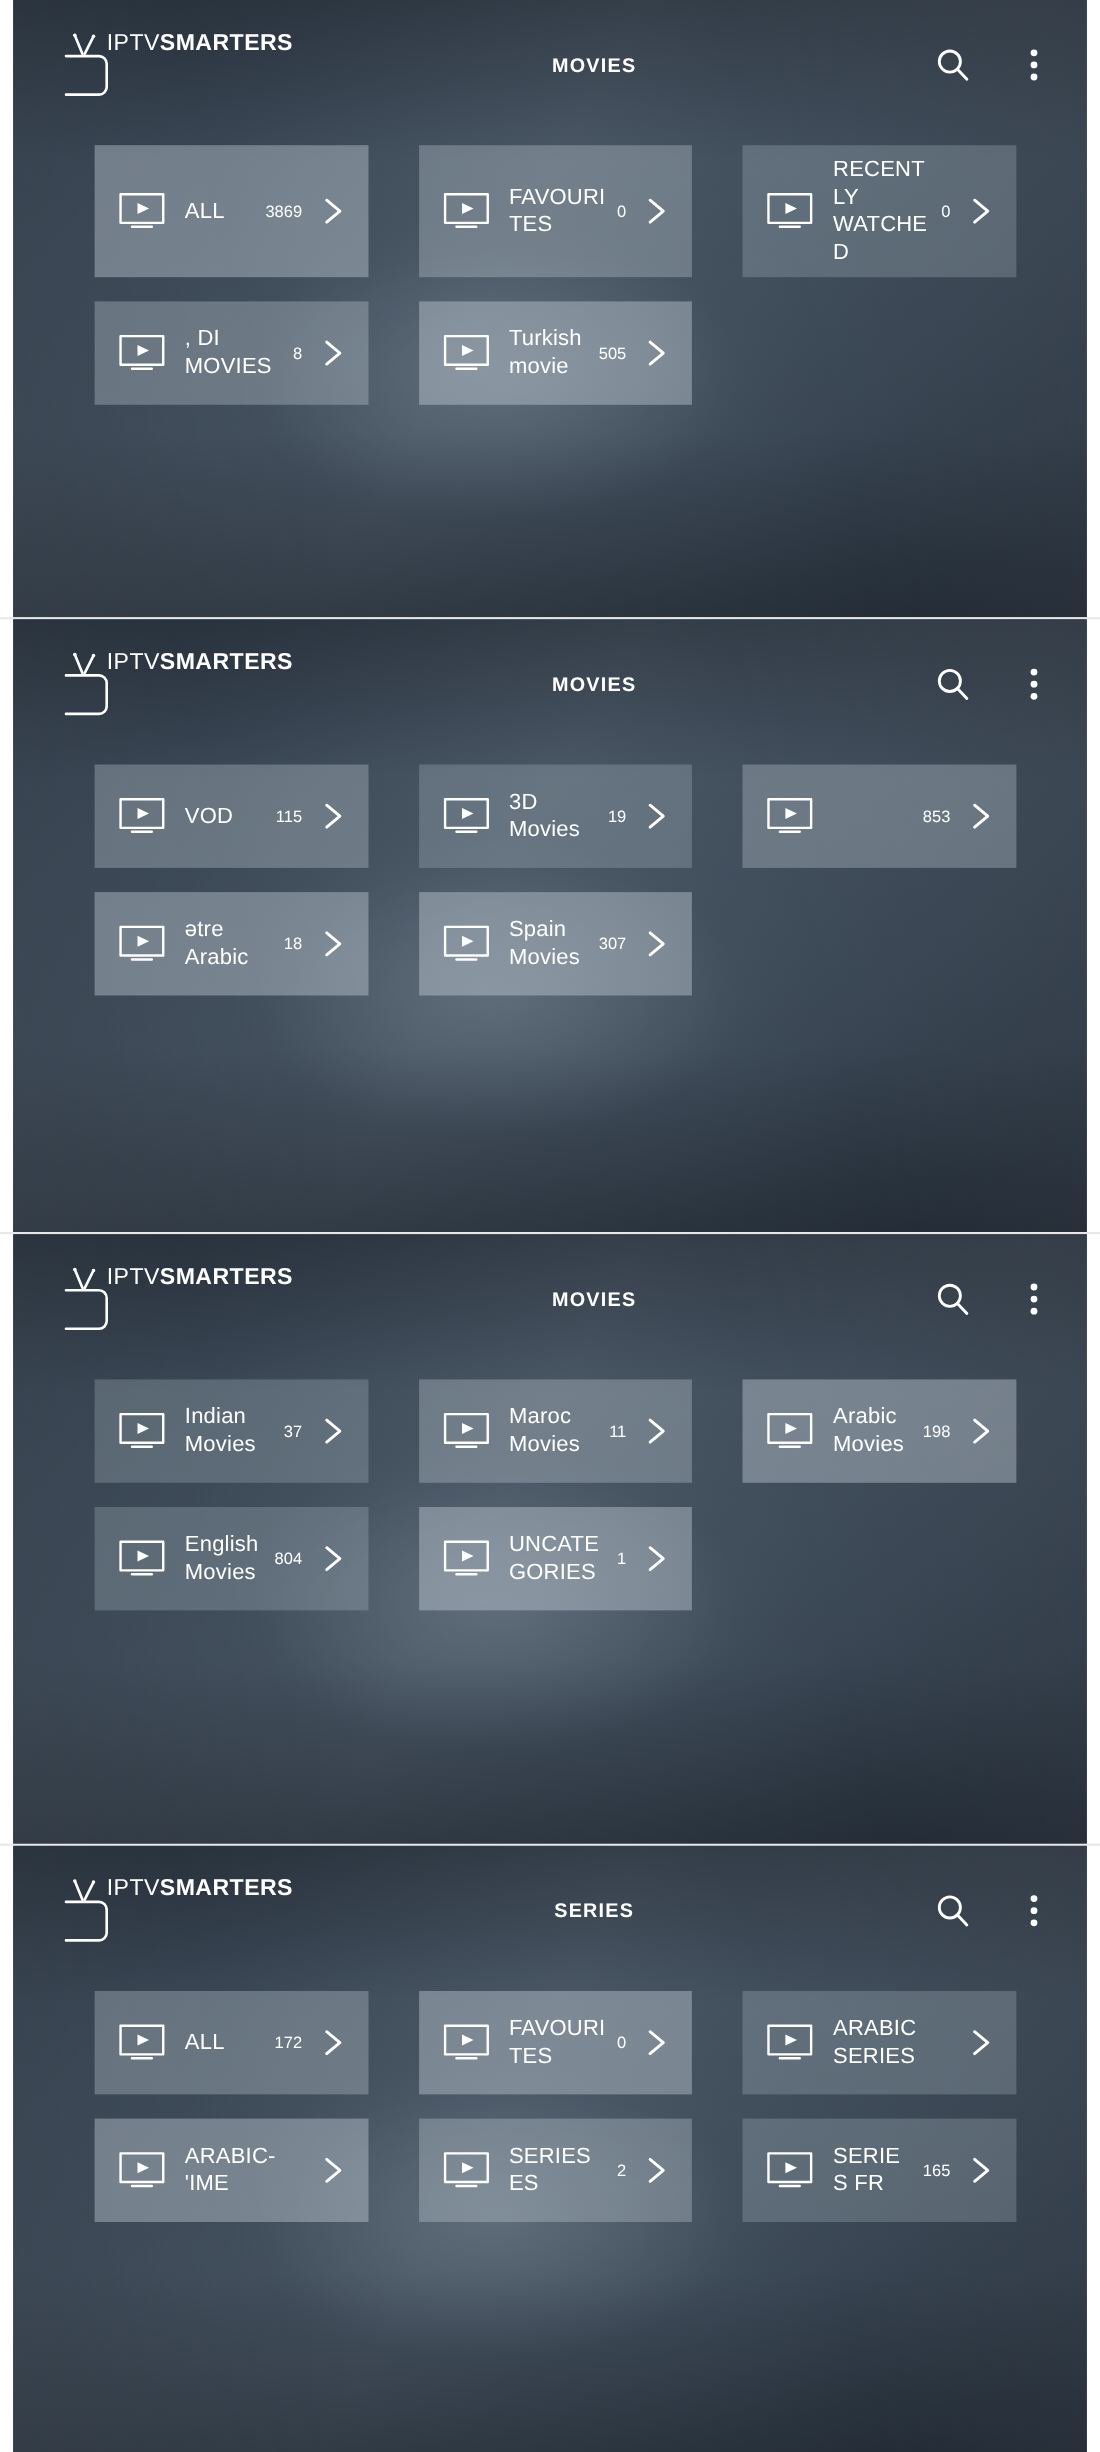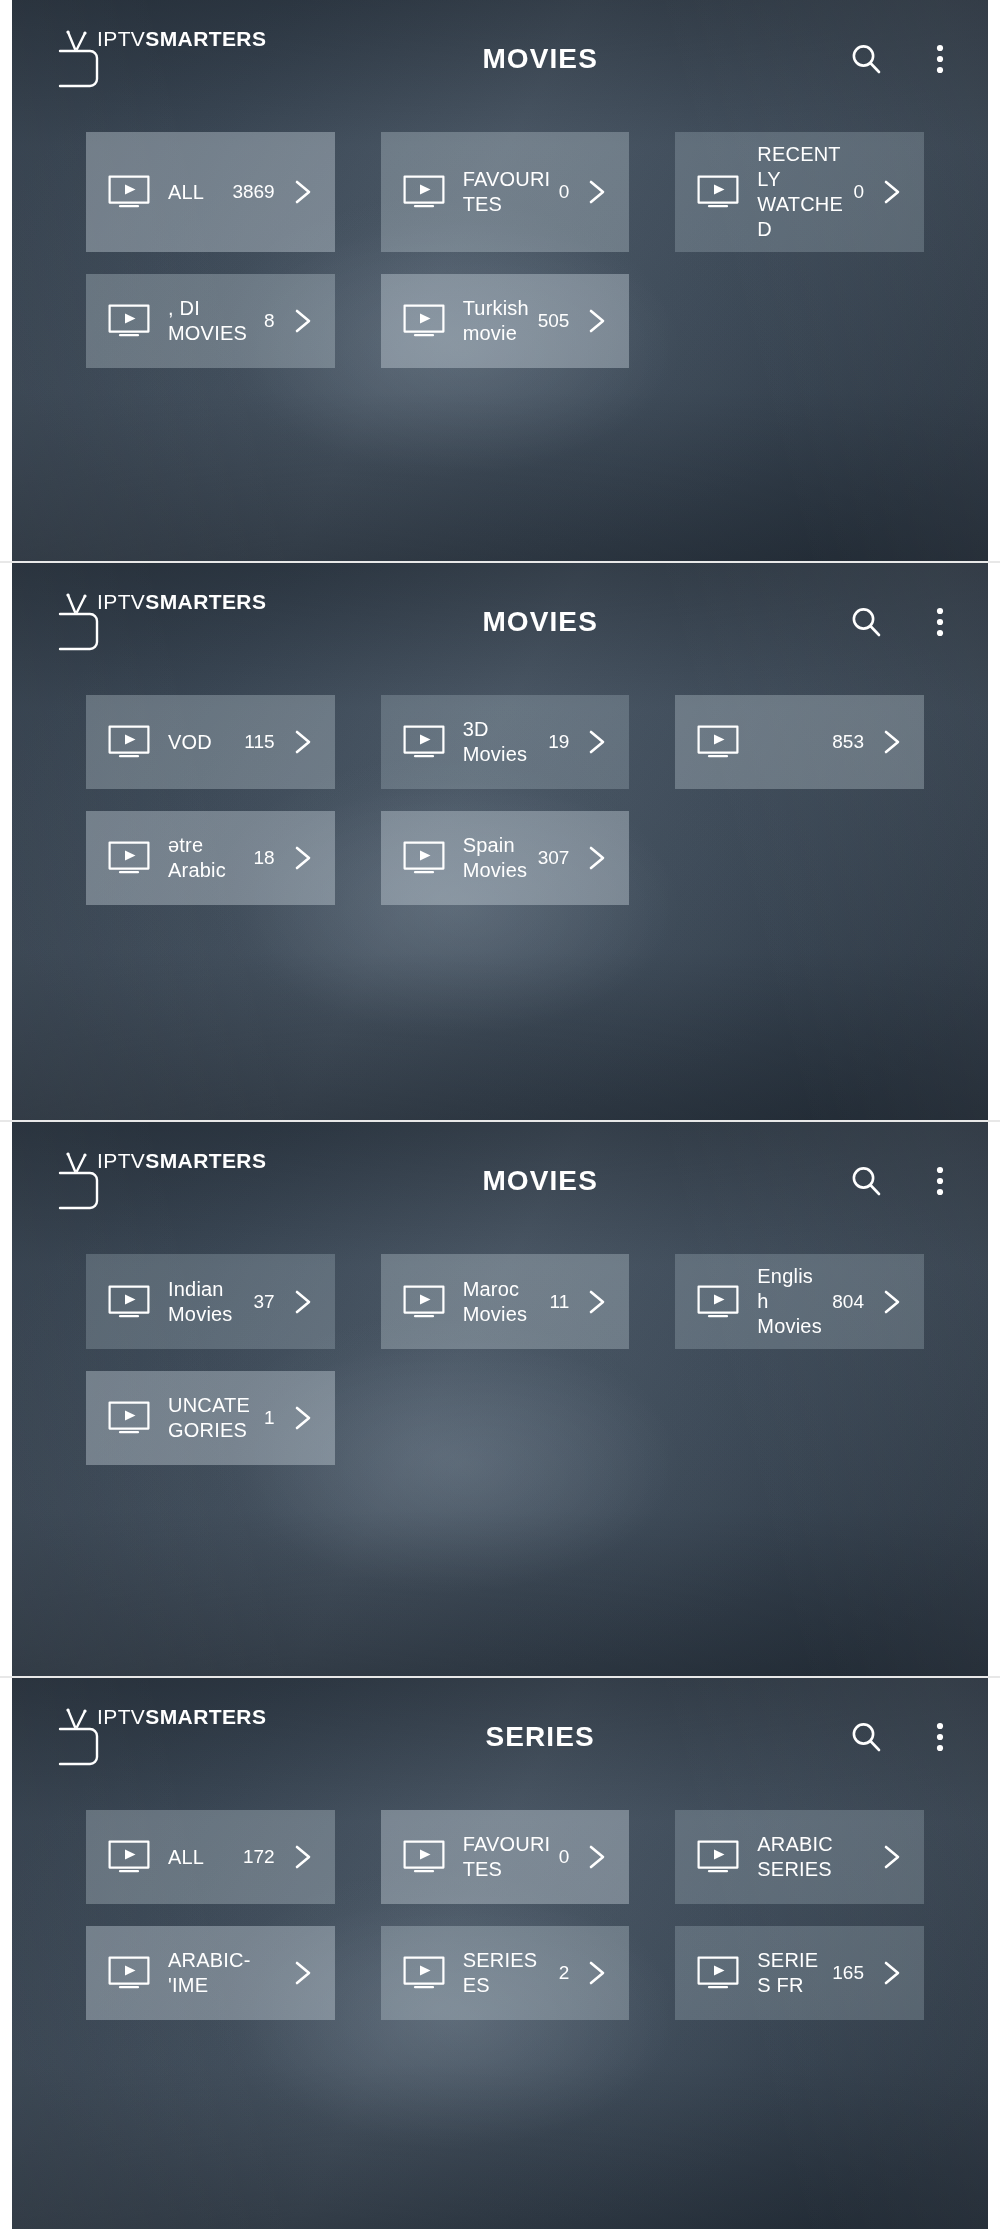--- a/index.html
+++ b/index.html
@@ -73,21 +73,21 @@
     margin-left: -9px;
     margin-bottom: 12px;
     white-space: nowrap;
   }
   .brand-text .thin { font-weight: 400; }
 
   .screen-title {
     flex: 1 1 auto;
     text-align: center;
     color: #ffffff;
-    font-size: 28px;
+    font-size: 18px;
     font-weight: 700;
     letter-spacing: 1.1px;
     margin-left: -30px;
   }
 
   .top-actions { display: flex; align-items: center; gap: 30px; flex: 0 0 auto; }
   .icon-btn {
     width: 44px; height: 44px;
     display: flex; align-items: center; justify-content: center;
     cursor: pointer;
@@ -127,21 +127,21 @@
     letter-spacing: 0.2px;
     word-break: break-word;
     padding-right: 8px;
     min-height: 1em;
   }
   .card-label.wide { max-width: 150px; }
 
   .card-count {
     flex: 0 0 auto;
     color: #ffffff;
-    font-size: 19px;
+    font-size: 15px;
     font-weight: 400;
     text-align: right;
     margin-right: 16px;
     min-width: 10px;
   }
 
   .card-chevron { flex: 0 0 auto; width: 24px; display: flex; align-items: center; }
   .card-chevron svg { display: block; }
 
   
@@ -477,20 +477,36 @@
     </span>
     <span class="card-label">Maroc Movies</span>
     <span class="card-count">11</span>
     <span class="card-chevron">
       <svg viewBox="0 0 24 34" width="24" height="34" fill="none" stroke="#ffffff" stroke-width="2.6" stroke-linecap="round" stroke-linejoin="round">
         <path d="M6 7 L18 17 L6 27"></path>
       </svg>
     </span>
   </div>
 
+  <div class="card light">
+    <span class="card-icon">
+      <svg viewBox="0 0 42 34" width="42" height="34" fill="none" stroke="#ffffff" stroke-width="2.2" stroke-linejoin="round">
+        <rect x="1.6" y="1.6" width="38.8" height="26"></rect>
+        <path d="M12 31.2 h18" stroke-linecap="round"></path>
+        <path d="M17 9.6 L27.5 14.6 L17 19.6 Z" fill="#ffffff" stroke="none"></path>
+      </svg>
+    </span>
+    <span class="card-label wide">Arabic Movies</span>
+    <span class="card-count">198</span>
+    <span class="card-chevron">
+      <svg viewBox="0 0 24 34" width="24" height="34" fill="none" stroke="#ffffff" stroke-width="2.6" stroke-linecap="round" stroke-linejoin="round">
+        <path d="M6 7 L18 17 L6 27"></path>
+      </svg>
+    </span>
+  </div>
 
   <div class="card dim">
     <span class="card-icon">
       <svg viewBox="0 0 42 34" width="42" height="34" fill="none" stroke="#ffffff" stroke-width="2.2" stroke-linejoin="round">
         <rect x="1.6" y="1.6" width="38.8" height="26"></rect>
         <path d="M12 31.2 h18" stroke-linecap="round"></path>
         <path d="M17 9.6 L27.5 14.6 L17 19.6 Z" fill="#ffffff" stroke="none"></path>
       </svg>
     </span>
     <span class="card-label wide">English Movies</span>

